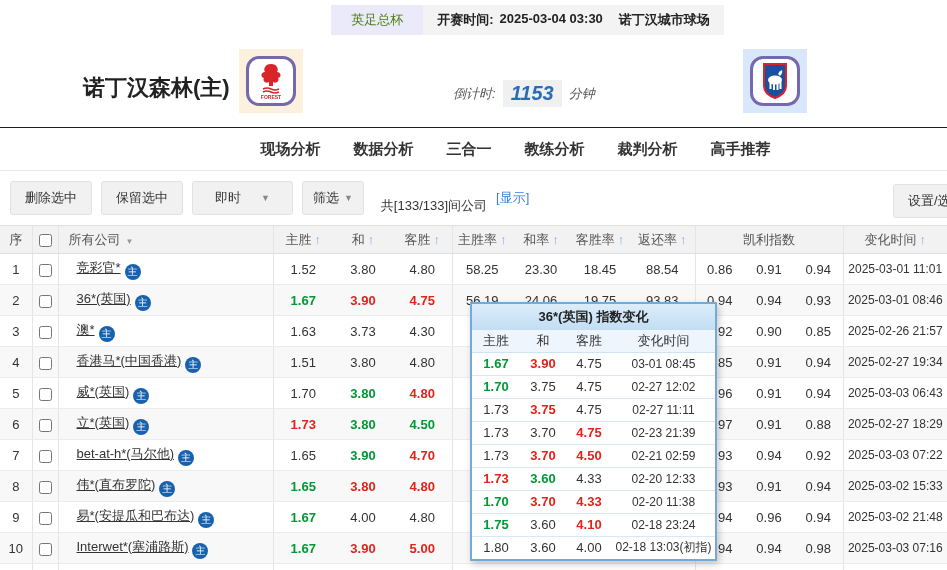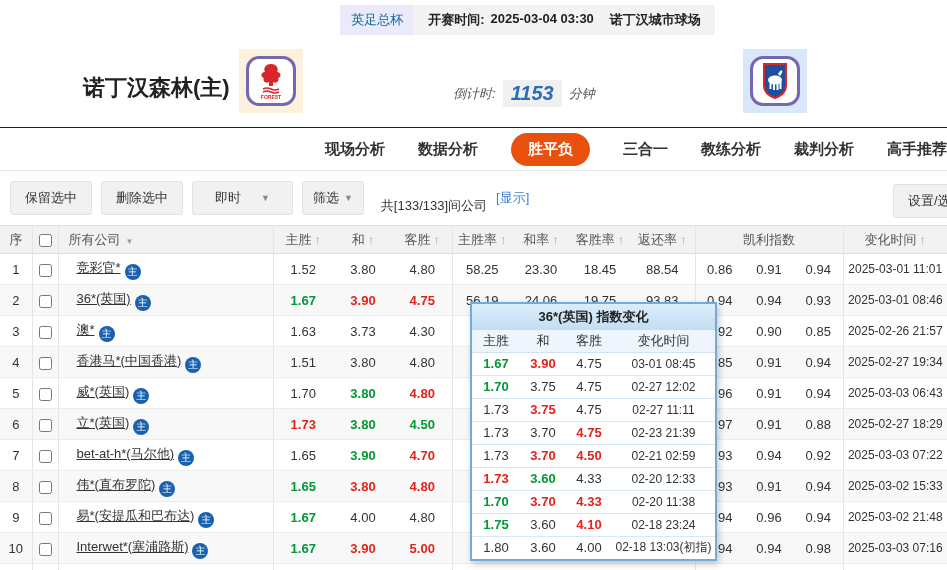--- a/index.html
+++ b/index.html
@@ -2,42 +2,42 @@
 <html><head>
 <meta charset="utf-8">
 <style>
   * { margin:0; padding:0; box-sizing:border-box; }
   html,body { width:947px; height:570px; overflow:hidden; background:#fff;
     font-family:"Liberation Sans","DejaVu Sans",sans-serif; color:#333; position:relative; }
 
   
   .topbar { height:40px; display:flex; align-items:center; justify-content:center;
     padding-left:108px; font-size:13px; }
-  .league-badge { background:#eaeafa; color:#0369a1; padding:6px 11px; cursor:pointer; }
+  .league-badge { background:#eaeafa; color:#4d7c0f; padding:6px 20px; cursor:pointer; }
   .kickoff-box { background:#f3f3f3; padding:6px 14px; color:#222; font-weight:bold; display:flex; }
   .kickoff-box .venue { margin-left:16px; }
   .kickoff-box .kt { margin-left:6px; }
 
   
   .match-header { position:relative; height:87px; }
   .team-name { position:absolute; top:33px; font-size:22px; font-weight:bold; color:#222; }
   .home-name { left:83px;text-align:center; }  .away-name { left:821px; }
   .logo-box { position:absolute; top:9px; width:64px; height:64px;
     display:flex; align-items:center; justify-content:center; }
   .home-logo { left:239px; background:#fbf1dc; }
   .away-logo { left:743px; background:#d9e7fa; }
   .logo-inner { width:50px; height:50px; background:#fff; border:3px solid #7568b0;
     border-radius:13px; display:flex; align-items:center; justify-content:center; }
   .countdown { position:absolute; left:453px; top:40px; display:flex; align-items:center;
     gap:7px; font-size:13px; color:#555;font-style:italic; }
   .countdown-value { background:#f0f0f0; color:#2b6cb8; font-size:20px; font-weight:bold; padding:2px 8px; }
 
   
   .nav { height:44px; border-top:1px solid #1f1f1f; border-bottom:1px solid #e6e6e6;
-    display:flex; align-items:center; justify-content:flex-end; gap:33px; padding-left:84px;
+    display:flex; align-items:center; justify-content:center; gap:33px; padding-left:84px;
     font-size:15px; font-weight:bold; color:#333; }
   .tab { cursor:pointer; }
   .tab.active { background:#e8500c; color:#fff; padding:7px 17px; border-radius:17px; }
 
   
   .toolbar { height:54px; display:flex; align-items:center; padding:0 10px; gap:9px;
     font-size:13px; position:relative; }
   .tbtn { background:#f1f1f1; border:1px solid #e2e2e2; border-radius:3px; padding:7px 14px;
     color:#333; font-size:13px; cursor:pointer; white-space:nowrap;
     font-family:"Liberation Sans","DejaVu Sans",sans-serif; }
@@ -121,30 +121,29 @@
         <rect x="16.5" y="21" width="2" height="7" fill="#fff"></rect>
         <rect x="19.5" y="20" width="2" height="7" fill="#fff"></rect>
       </svg>
     </div>
   </div>
 </div>
 
 <div class="nav">
     <span class="tab">现场分析</span>
     <span class="tab">数据分析</span>
-    <span class="tab active">胜平负</span>
     <span class="tab">三合一</span>
     <span class="tab">教练分析</span>
     <span class="tab">裁判分析</span>
     <span class="tab">高手推荐</span>
   </div>
 
 <div class="toolbar">
+  <button class="tbtn">删除选中</button>
   <button class="tbtn">保留选中</button>
-  <button class="tbtn">删除选中</button>
   <button class="tbtn tselect wide">
     <span>即时</span>
     <span class="caret">▼</span>
   </button>
   <button class="tbtn tselect narrow">
     <span>筛选</span>
     <span class="caret">▼</span>
   </button>
   <span class="company-count">共[133/133]间公司</span>
   <span class="link">[显示]</span>

